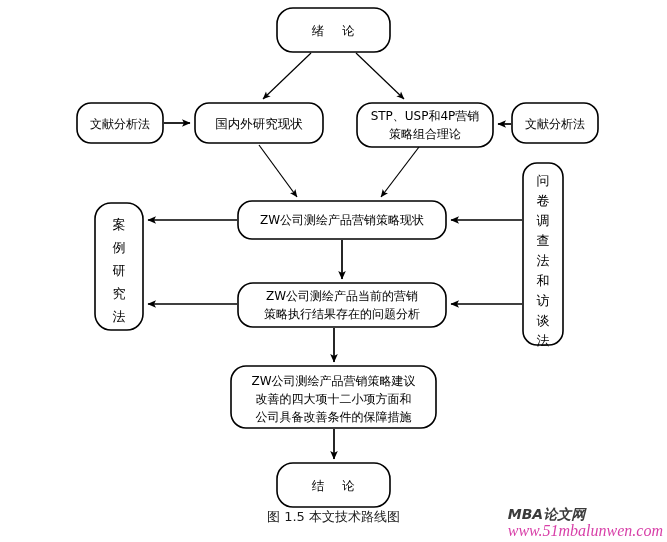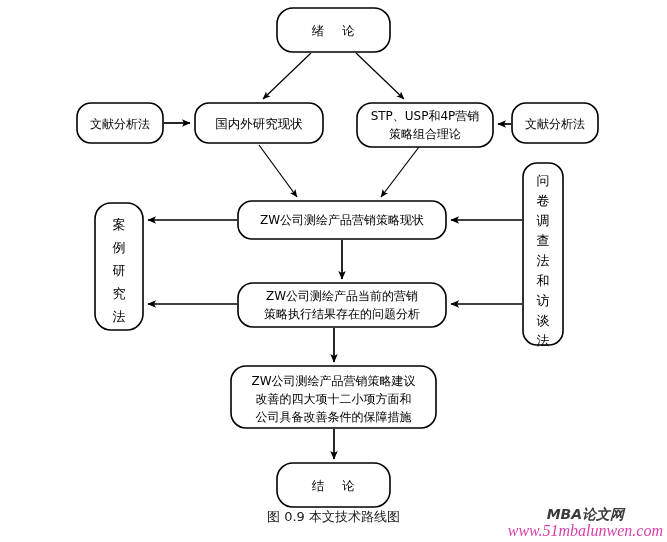--- a/index.html
+++ b/index.html
@@ -67,21 +67,21 @@
     width: 667px;
     text-align: center;
     font-family: "DejaVu Sans", "Liberation Sans", sans-serif;
     font-size: 13px;
     color: #1a1a1a;
   }
   .watermark {
     position: absolute;
     right: 4px;
     top: 506px;
-    text-align: center;
+    text-align: left;
     line-height: 1.15;
   }
   .watermark .wm-main {
     display: block;
     font-family: "DejaVu Sans", "Liberation Sans", sans-serif;
     font-style: italic;
     font-weight: bold;
     font-size: 14px;
     color: #3b3b3b;
   }
@@ -205,19 +205,19 @@
       </g>
 
       <g>
         <rect class="node-shape" x="277" y="463" width="113" height="44" rx="16" ry="16"></rect>
         <text class="node-label wide" x="333.5" y="486">结    论</text>
       </g>
 
     </g>
   </svg>
 
-  <div class="caption">图 0.9  本文技术路线图</div>
+  <div class="caption">图 1.5  本文技术路线图</div>
 
   <div class="watermark">
     <span class="wm-main">MBA论文网</span>
     <span class="wm-url">www.51mbalunwen.com</span>
   </div>
 </div>
 
 </body></html>

